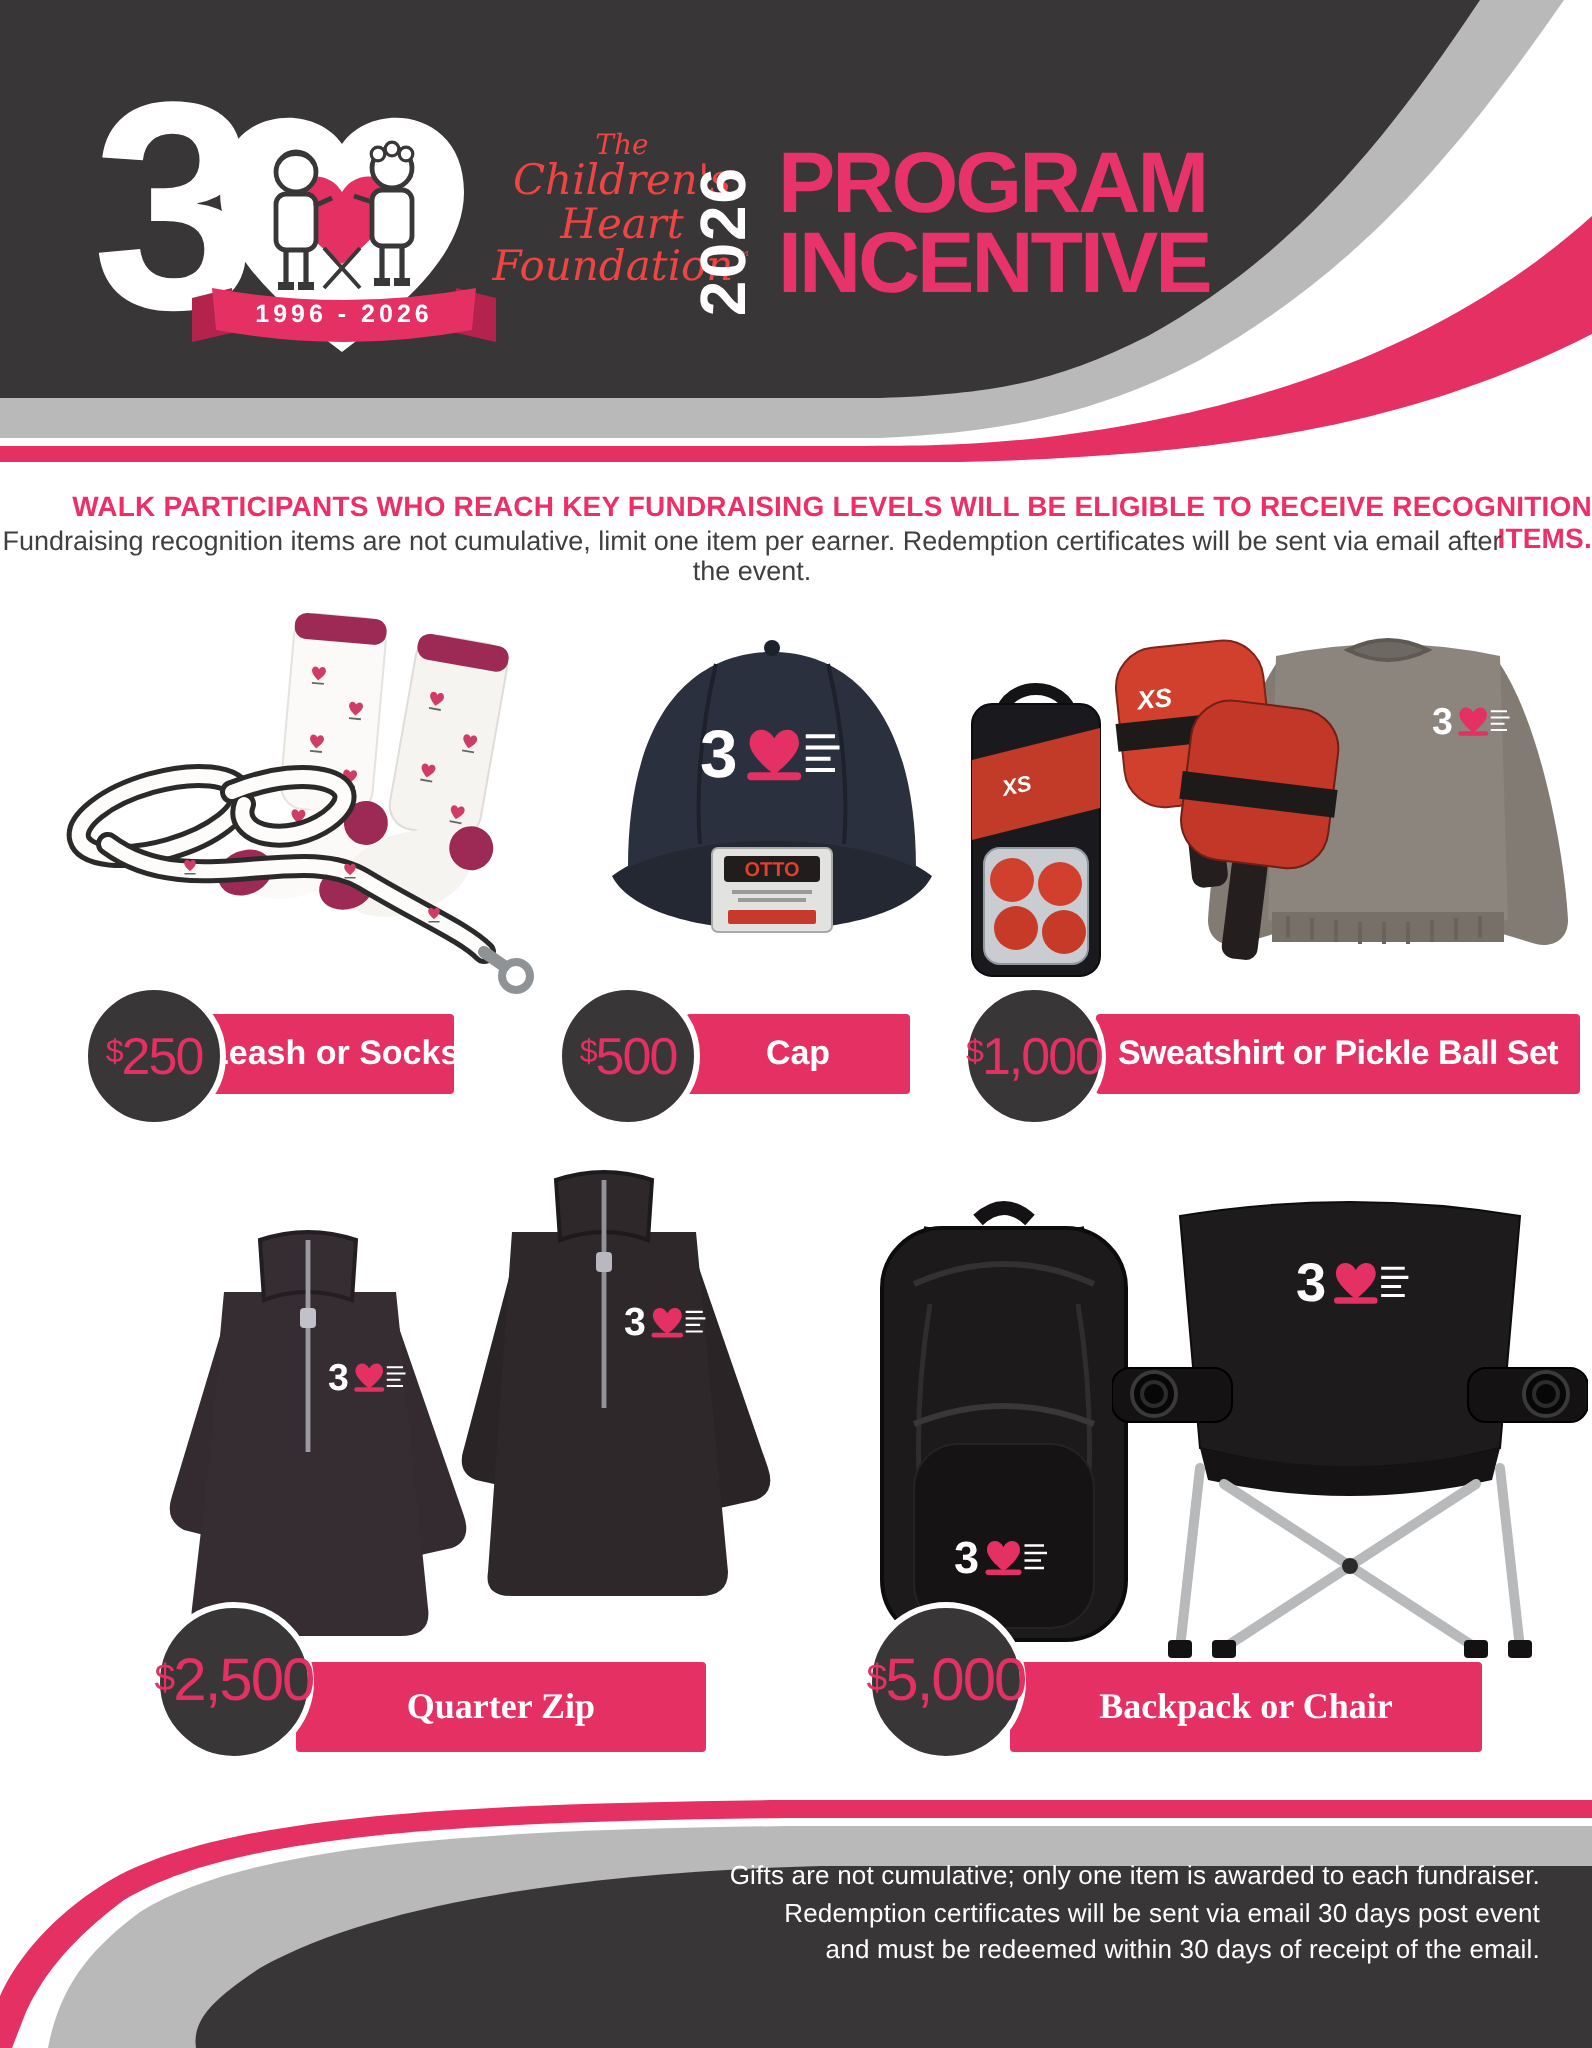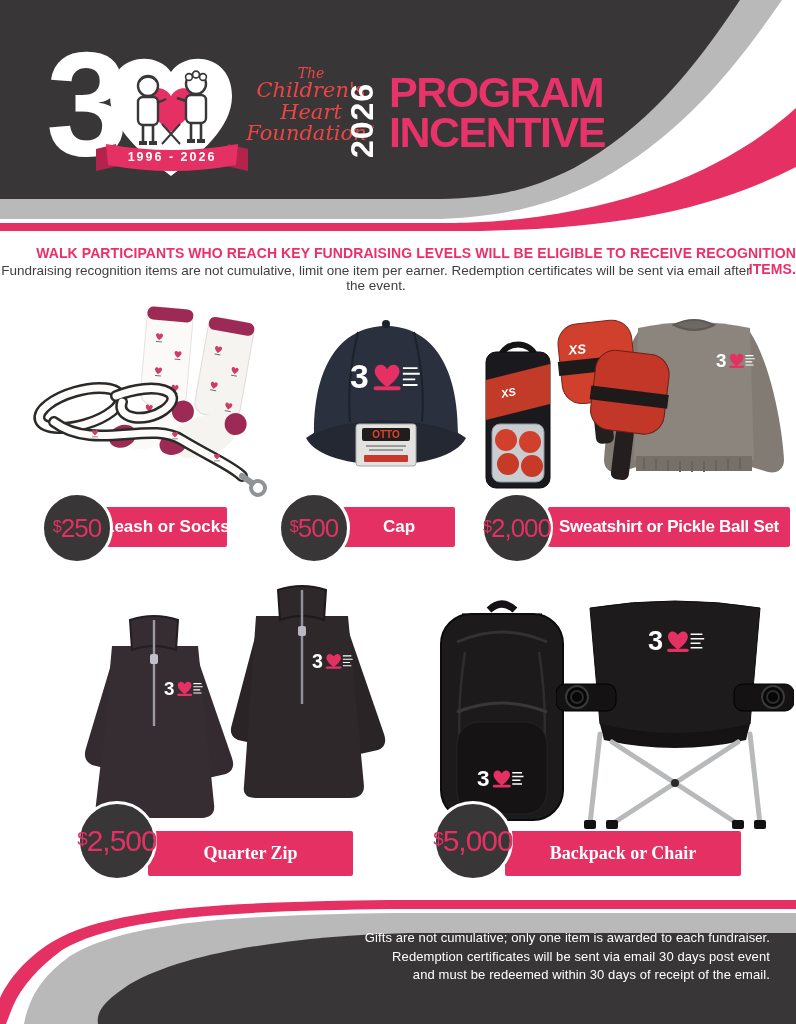--- a/index.html
+++ b/index.html
@@ -220,21 +220,21 @@
 
   <div class="tier-bar r1" style="left:343px;top:507px;width:112px;">Cap</div>
   <div class="tier-circle r1" style="left:278px;top:492px;">
     <span class="cur">$</span>
       <span>500</span>
   </div>
 
   <div class="tier-bar r1" style="left:548px;top:507px;width:242px;letter-spacing:-0.3px;">Sweatshirt or Pickle Ball Set</div>
   <div class="tier-circle r1" style="left:481px;top:492px;">
     <span class="cur">$</span>
-      <span>2,000</span>
+      <span>1,000</span>
   </div>
 
   <svg class="abs" style="left:80px;top:574px;" width="318" height="258" viewBox="0 0 318 258">
     <g transform="translate(146,0)">
       <path d="M34 44 L6 150 Q2 162 12 166 L30 170 L52 62 Z" fill="#2a2427"></path>
       <path d="M118 44 L158 160 Q162 172 152 176 L134 180 L104 62 Z" fill="#2a2427"></path>
       <path d="M30 42 L122 42 L138 212 Q138 224 124 224 L30 224 Q16 224 18 212 Z" fill="#2e282b"></path>
       <path d="M52 16 Q76 8 100 16 L98 46 Q76 38 54 46 Z" fill="#2e282b" stroke="#1e191c" stroke-width="2"></path>
       <path d="M76 16 V130" stroke="#93929a" stroke-width="2.4"></path>
       <rect x="72" y="52" width="8" height="10" rx="2" fill="#b9b8c0"></rect>

